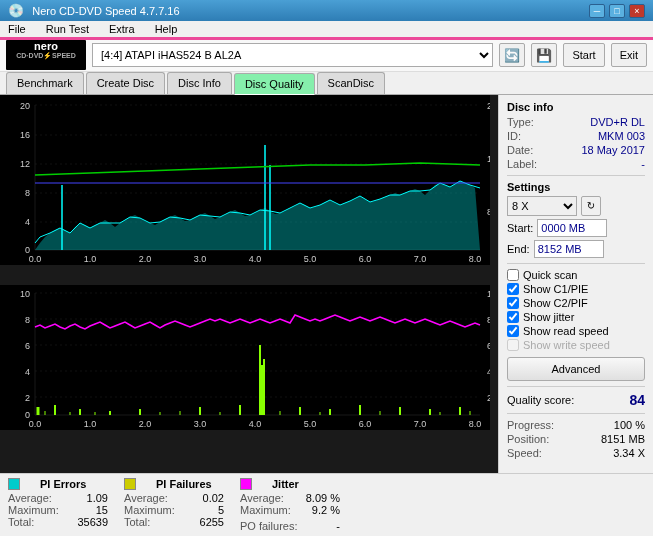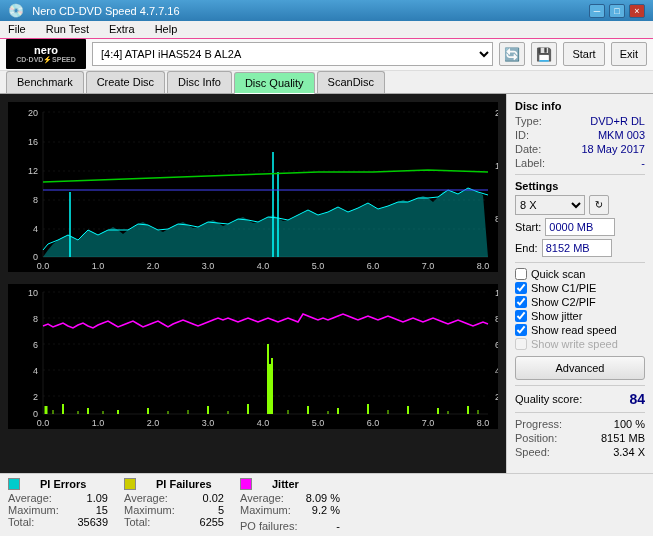--- a/index.html
+++ b/index.html
@@ -30,24 +30,24 @@
       border-radius: 2px;
       color: white;
       font-size: 9px;
       display: flex; align-items: center; justify-content: center;
       cursor: pointer;
     }
 
     
     .menubar {
       background: #f0f0f0;
-      border-bottom: 1px solid #ec4899;
+      border-bottom: 3px solid #ec4899;
       height: 20px;
       display: flex;
-      align-items: flex-start;
+      align-items: flex-end;
       padding: 0 4px;
       gap: 12px;
     }
     .menu-item { font-size: 11px; cursor: pointer; padding: 2px 4px; }
 
     
     .toolbar {
       background: #f8f8f8;
       border-bottom: 1px solid #ddd;
       height: 36px;
@@ -55,21 +55,21 @@
       align-items: center;
       padding: 0 6px;
       gap: 6px;
     }
     .logo {
       width: 80px;
       height: 30px;
       background: black;
       border-radius: 1px;
       display: flex;
-      align-items: center;
+      align-items: flex-start;
       justify-content: center;
       color: white;
       font-size: 8px;
       font-weight: bold;
       flex-shrink: 0;
     }
     .logo-inner { text-align: center; }
     .logo-nero { font-size: 11px; font-weight: bold; color: white; }
     .logo-sub { font-size: 7px; color: #aaa; }
 
@@ -134,21 +134,21 @@
     .main {
       display: flex;
       height: calc(536px - 24px - 20px - 36px - 24px);
       background: white;
     }
 
     
     .charts-area {
       flex: 1;
       background: #1a1a1a;
-      padding: 8px;
+      padding: 0;
       display: flex;
       flex-direction: column;
       gap: 2px;
       position: relative;
     }
 
     
     .chart-container {
       position: relative;
       flex: 1;

